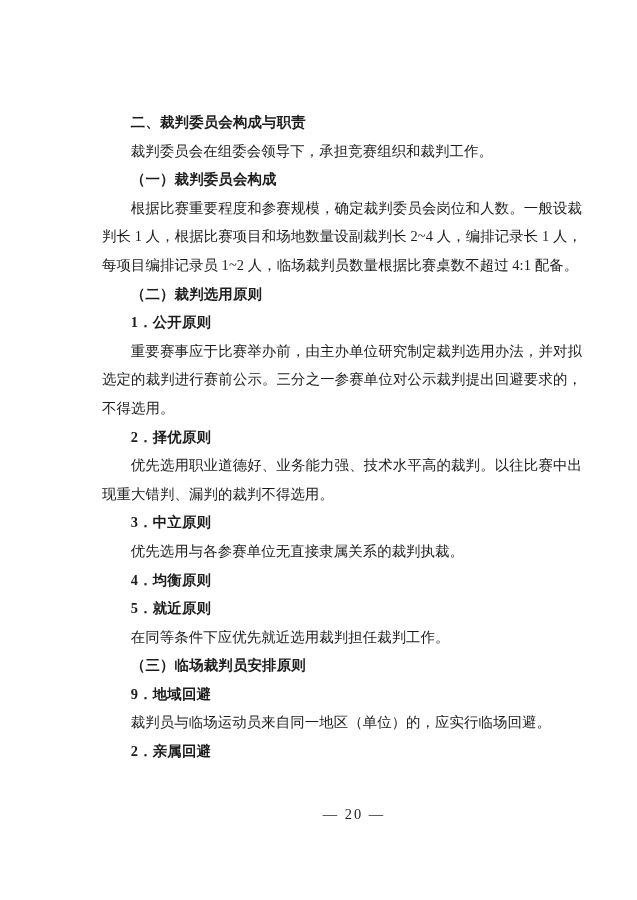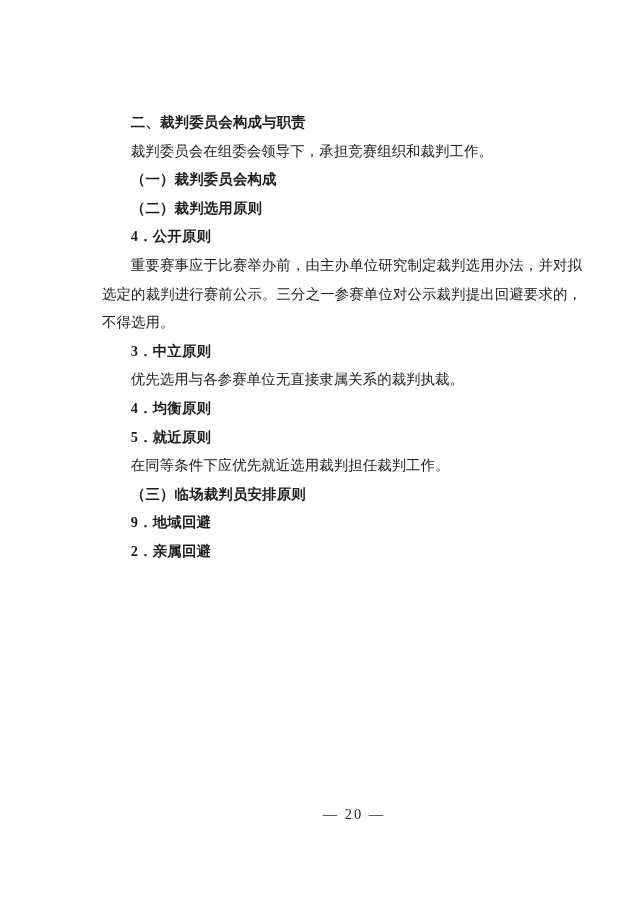--- a/index.html
+++ b/index.html
@@ -65,26 +65,30 @@
   }
 </style>
 </head>
 <body>
 
 <div class="page">
   <div class="doc-body">
       <p class="heading">二、裁判委员会构成与职责</p>
       <p class="para">裁判委员会在组委会领导下，承担竞赛组织和裁判工作。</p>
       <p class="sub-heading">（一）裁判委员会构成</p>
+      <p class="para">根据比赛重要程度和参赛规模，确定裁判委员会岗位和人数。一般设裁判长 1 人，根据比赛项目和场地数量设副裁判长 2~4 人，编排记录长 1 人，每项目编排记录员 1~2 人，临场裁判员数量根据比赛桌数不超过 4:1 配备。</p>
       <p class="sub-heading">（二）裁判选用原则</p>
-      <p class="item-heading">4．公开原则</p>
+      <p class="item-heading">1．公开原则</p>
       <p class="para">重要赛事应于比赛举办前，由主办单位研究制定裁判选用办法，并对拟选定的裁判进行赛前公示。三分之一参赛单位对公示裁判提出回避要求的，不得选用。</p>
+      <p class="item-heading">2．择优原则</p>
+      <p class="para">优先选用职业道德好、业务能力强、技术水平高的裁判。以往比赛中出现重大错判、漏判的裁判不得选用。</p>
       <p class="item-heading">3．中立原则</p>
       <p class="para">优先选用与各参赛单位无直接隶属关系的裁判执裁。</p>
       <p class="item-heading">4．均衡原则</p>
       <p class="item-heading">5．就近原则</p>
       <p class="para">在同等条件下应优先就近选用裁判担任裁判工作。</p>
       <p class="sub-heading">（三）临场裁判员安排原则</p>
       <p class="item-heading">9．地域回避</p>
+      <p class="para">裁判员与临场运动员来自同一地区（单位）的，应实行临场回避。</p>
       <p class="item-heading">2．亲属回避</p>
     </div>
   <div class="page-number">— 20 —</div>
 </div>
 
 </body></html>

